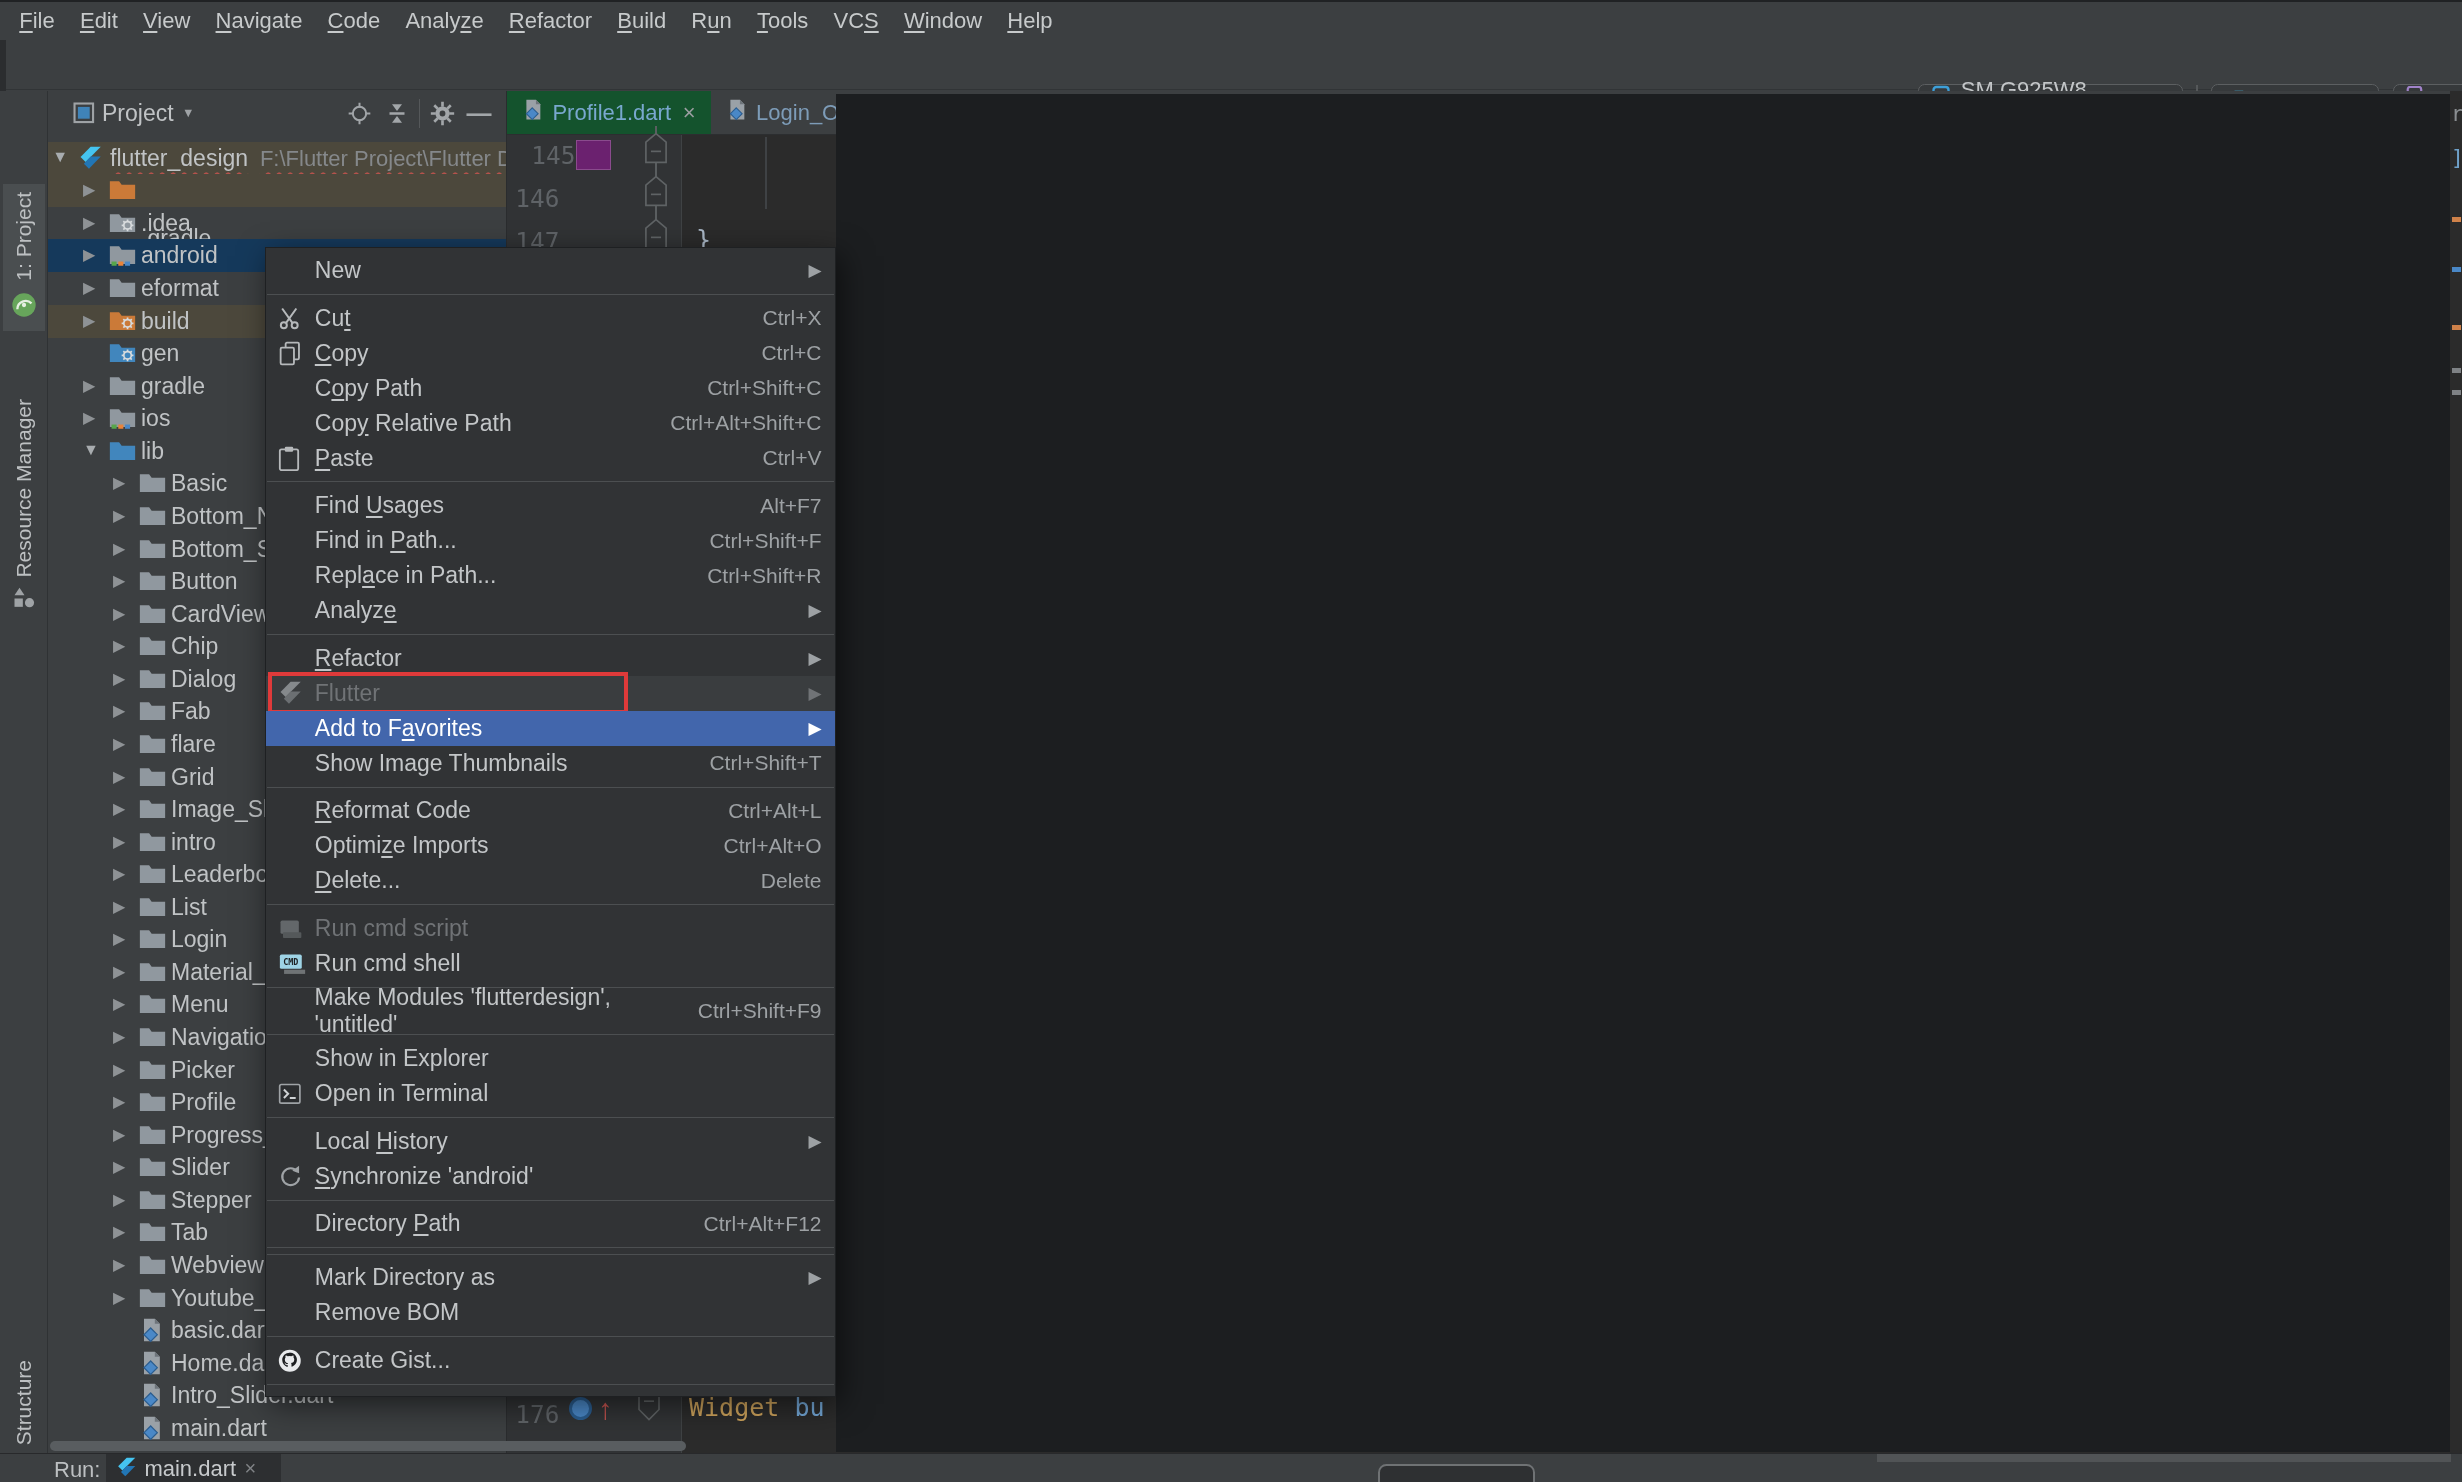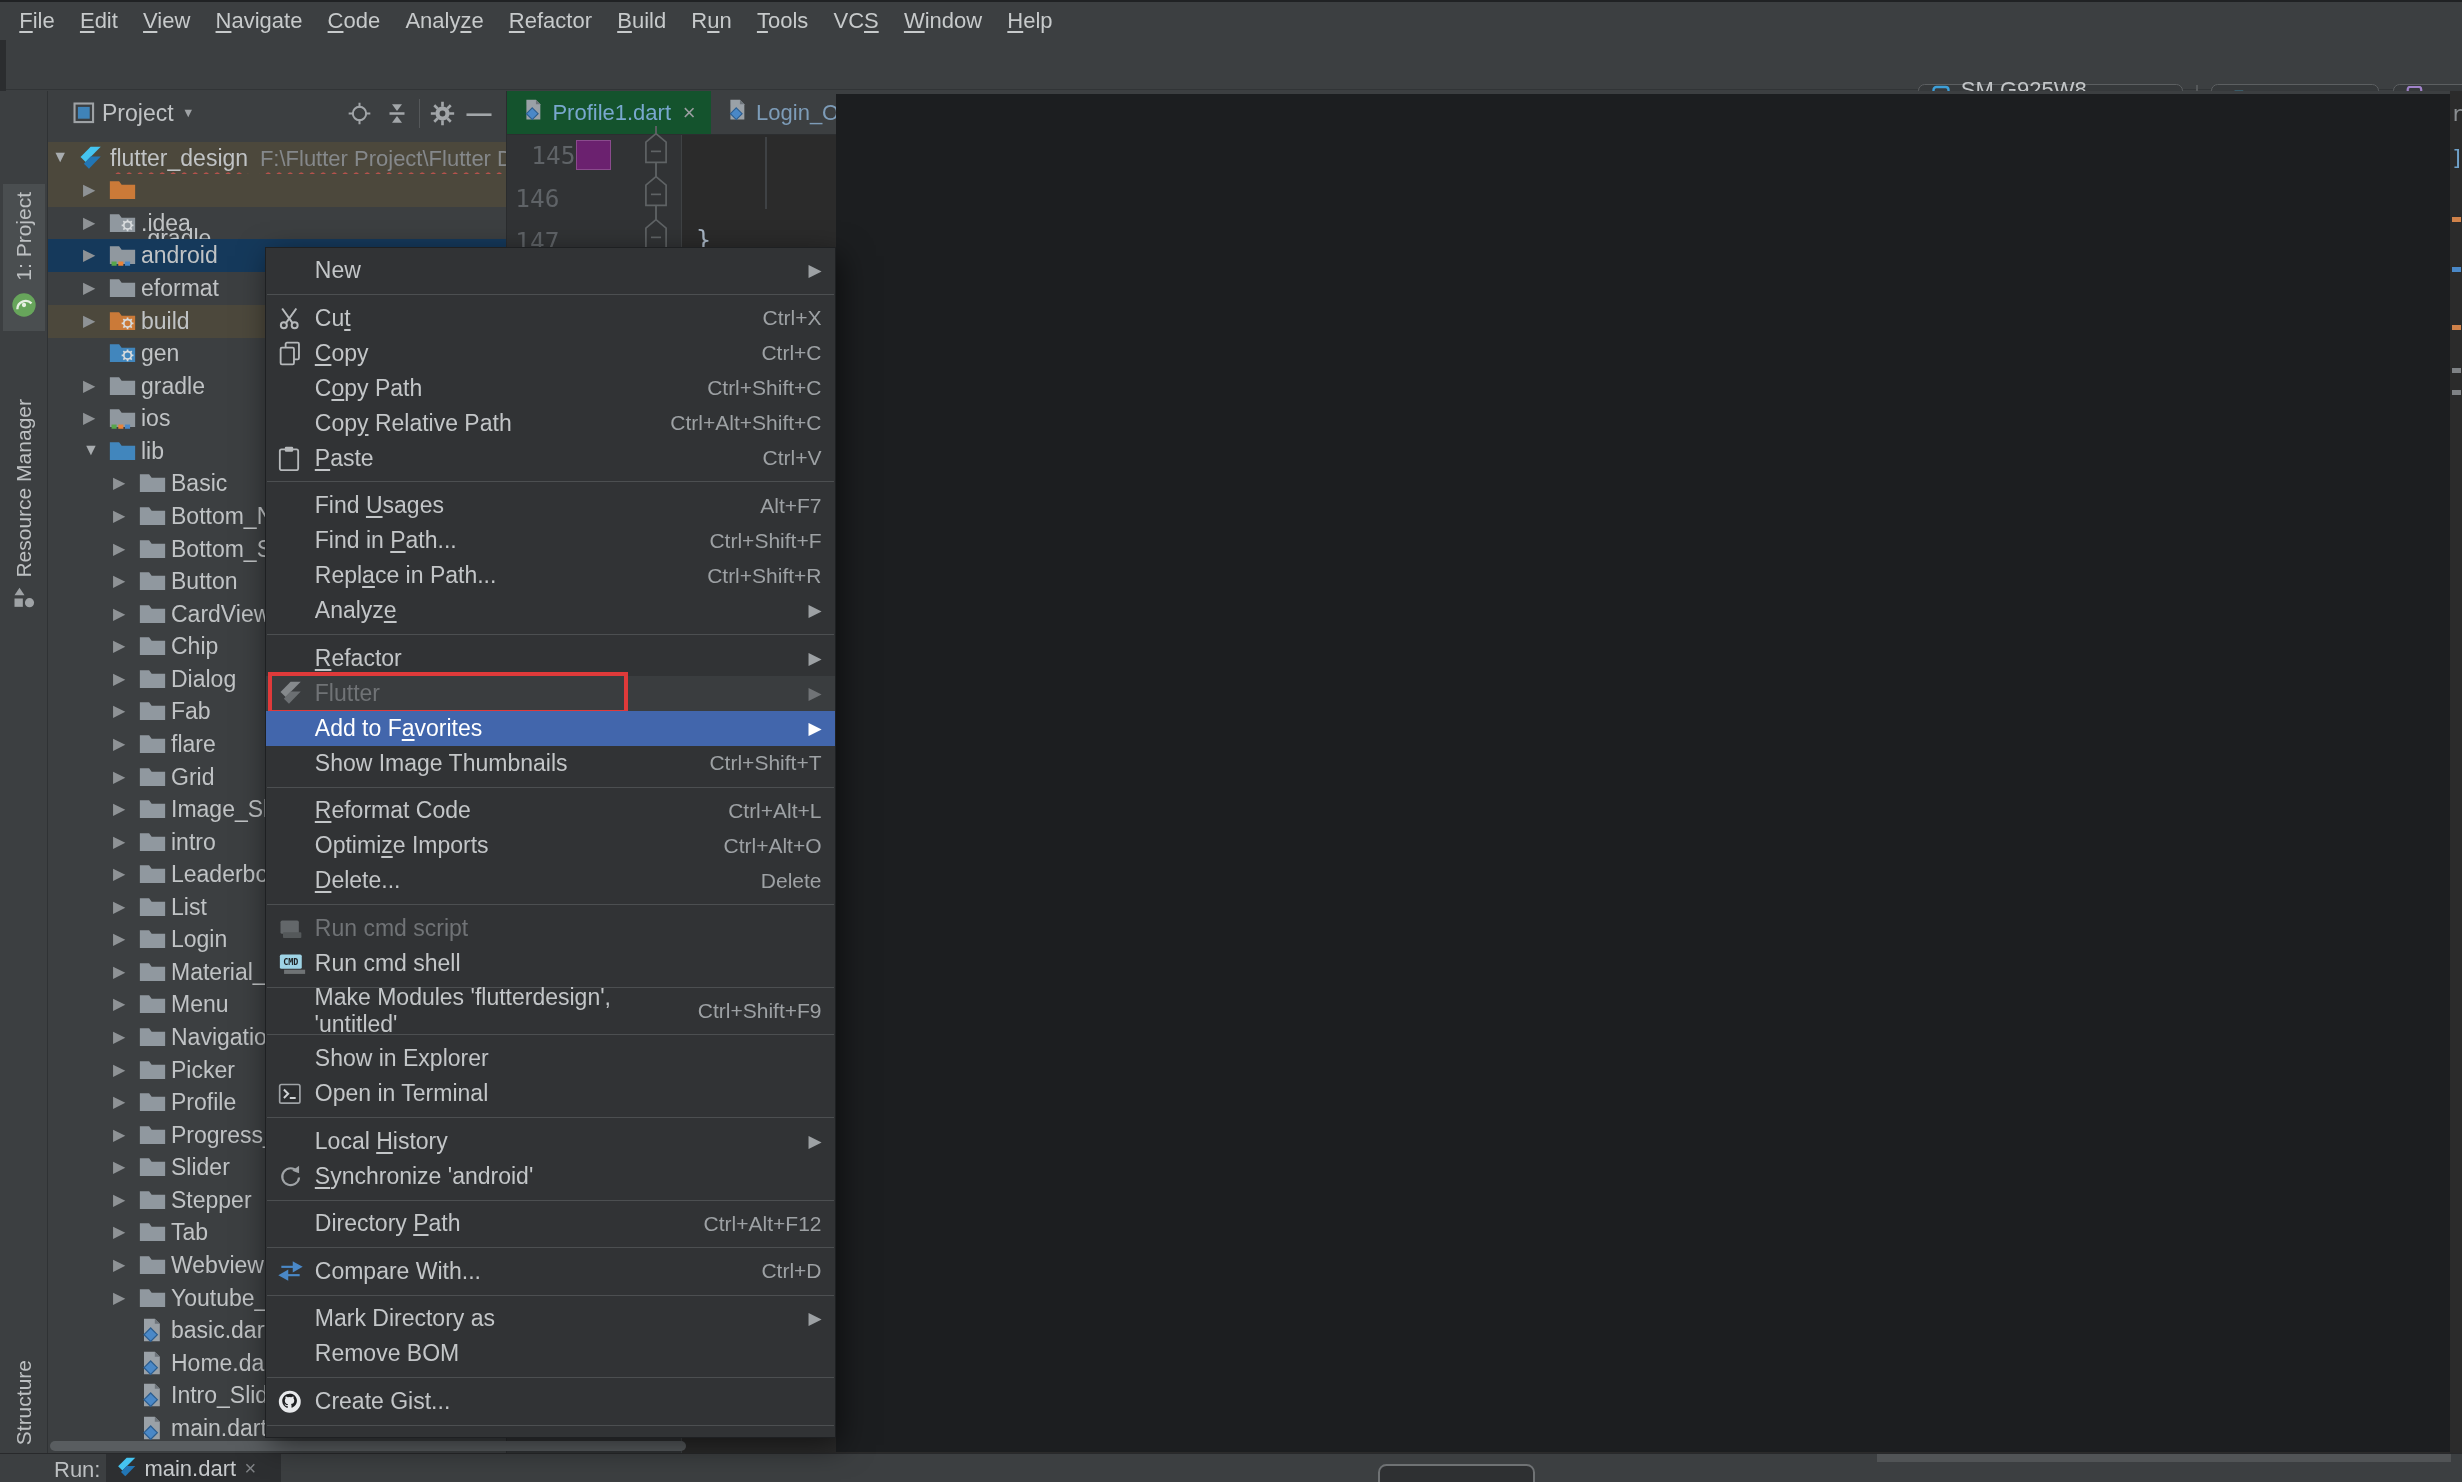--- a/index.html
+++ b/index.html
@@ -781,34 +781,20 @@
         </span>
         <span><span class="mn">S</span>ynchronize 'android'</span>
       </div>
       <div class="menu-sep"></div>
       <div class="menu-item">
         <span class="ic"></span>
         <span>Directory <span class="mn">P</span>ath</span>
         <span class="shortcut">Ctrl+Alt+F12</span>
       </div>
       <div class="menu-sep"></div>
-      <div class="menu-item">
-        <span class="ic">
-          <svg width="25" height="22" viewBox="0 0 30 26">
-            <g stroke="#4a88c7" stroke-width="2.6" fill="#4a88c7">
-              <path d="M4 8 h15" fill="none"></path>
-              <polygon points="19,3.5 27,8 19,12.5"></polygon>
-              <path d="M26 18 h-15" fill="none"></path>
-              <polygon points="11,13.5 3,18 11,22.5"></polygon>
-            </g>
-          </svg>
-        </span>
-        <span>Compare With...</span>
-        <span class="shortcut">Ctrl+D</span>
-      </div>
       <div class="menu-sep"></div>
       <div class="menu-item">
         <span class="ic"></span>
         <span>Mark Directory as</span>
         <span class="arrow">▶</span>
       </div>
       <div class="menu-item">
         <span class="ic"></span>
         <span>Remove BOM</span>
       </div>

